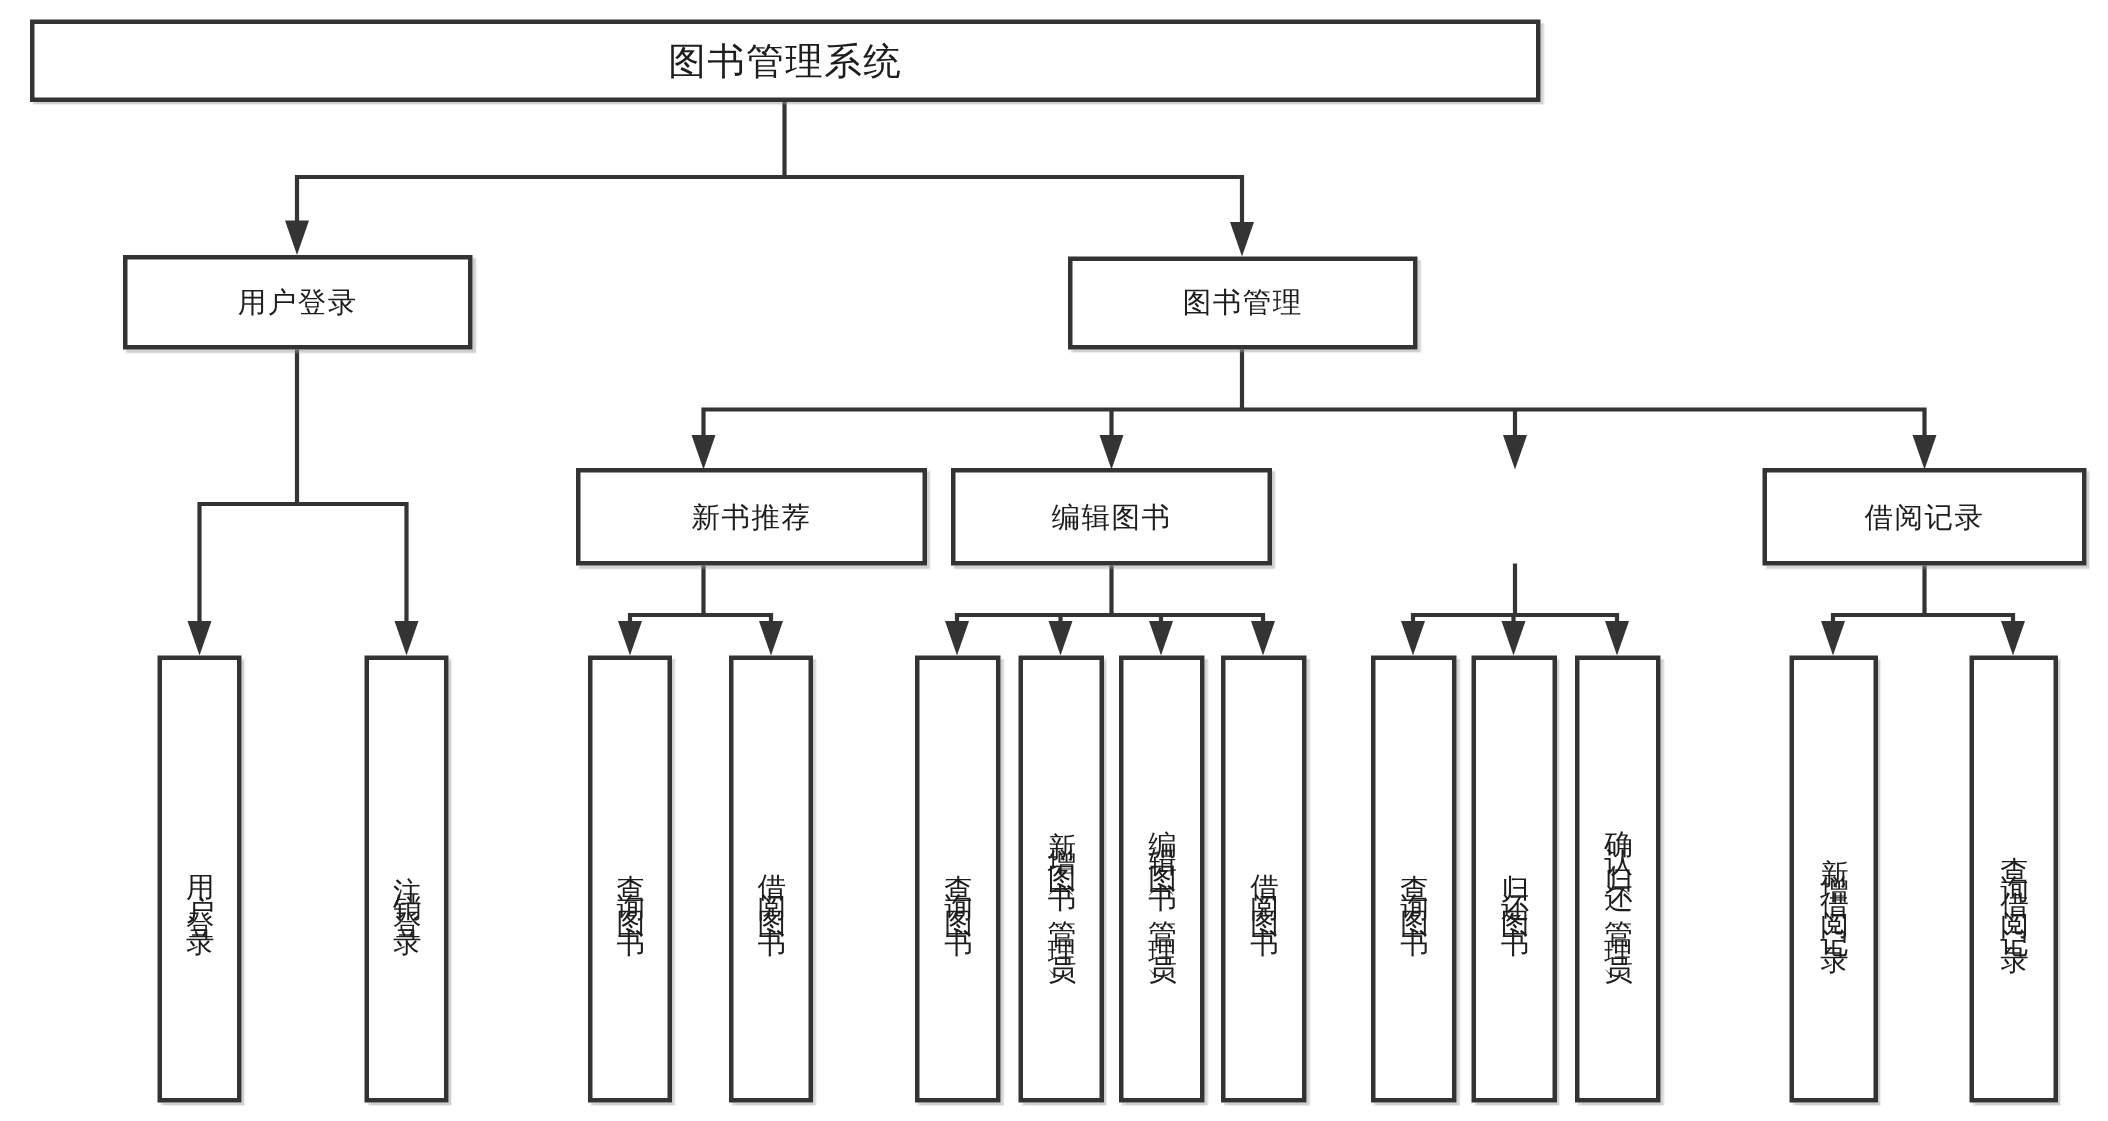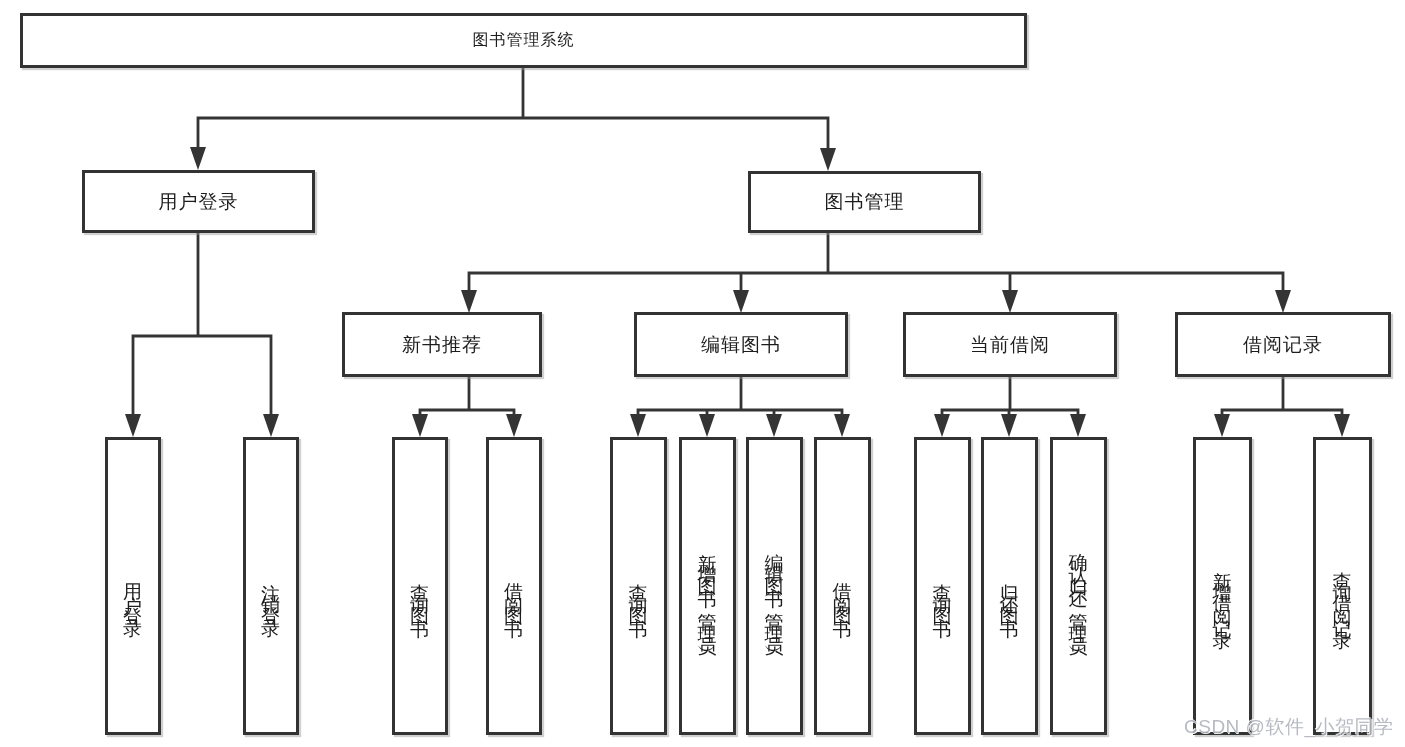--- a/index.html
+++ b/index.html
@@ -16,21 +16,21 @@
   .node{
     position:absolute;z-index:2;
     background:#ffffff;
     border:3px solid var(--c-border,#333333);
     box-sizing:border-box;
     display:flex;align-items:center;justify-content:center;
     color:var(--c-text,#1d1d1d);
     box-shadow:2px 2px 1px rgba(150,150,150,0.45);
   }
   .node.h .lbl{font-size:19px;letter-spacing:1px;white-space:nowrap;}
-  .node.root .lbl{font-size:16px;}
+  .node.root .lbl{font-size:25px;}
   .node.v .lbl{
     writing-mode:vertical-rl;
     text-orientation:mixed;
     font-size:19px;
     line-height:1;
     letter-spacing:12px;
     margin-bottom:-12px;
     white-space:nowrap;
   }
   .watermark{
@@ -92,32 +92,29 @@
     </g>
   </svg>
 
   <div class="node h root" style="left:20px;top:13px;width:1007px;height:55px;">
     <span class="lbl">图书管理系统</span>
   </div>
 
   <div class="node h" style="left:82px;top:170px;width:233px;height:63px;">
     <span class="lbl">用户登录</span>
   </div>
-  <div class="node h" style="left:712px;top:171px;width:233px;height:62px;margin-left:36px;">
+  <div class="node h" style="left:712px;top:171px;width:233px;height:62px;">
     <span class="lbl">图书管理</span>
   </div>
 
-  <div class="node h" style="left:342px;top:312px;width:200px;height:65px;">
+  <div class="node h" style="left:384px;top:312px;width:234px;height:65px;">
     <span class="lbl">新书推荐</span>
   </div>
   <div class="node h" style="left:634px;top:312px;width:214px;height:65px;">
     <span class="lbl">编辑图书</span>
-  </div>
-  <div class="node h" style="left:903px;top:312px;width:214px;height:65px;">
-    <span class="lbl">当前借阅</span>
   </div>
   <div class="node h" style="left:1175px;top:312px;width:216px;height:65px;align-items:center;">
     <span class="lbl">借阅记录</span>
   </div>
 
   <div class="node v" style="left:105px;top:437px;width:56px;height:298px;">
     <span class="lbl">用户登录</span>
   </div>
   <div class="node v" style="left:243px;top:437px;width:56px;height:298px;">
     <span class="lbl">注销登录</span>
@@ -153,15 +150,14 @@
     <span class="lbl">确认归还（管理员）</span>
   </div>
 
   <div class="node v" style="left:1193px;top:437px;width:59px;height:298px;">
     <span class="lbl">新增借阅记录</span>
   </div>
   <div class="node v" style="left:1313px;top:437px;width:59px;height:298px;">
     <span class="lbl">查询借阅记录</span>
   </div>
 
-  <div class="watermark">CSDN @软件_小贺同学</div>
 
 </div>
 
 </body></html>

